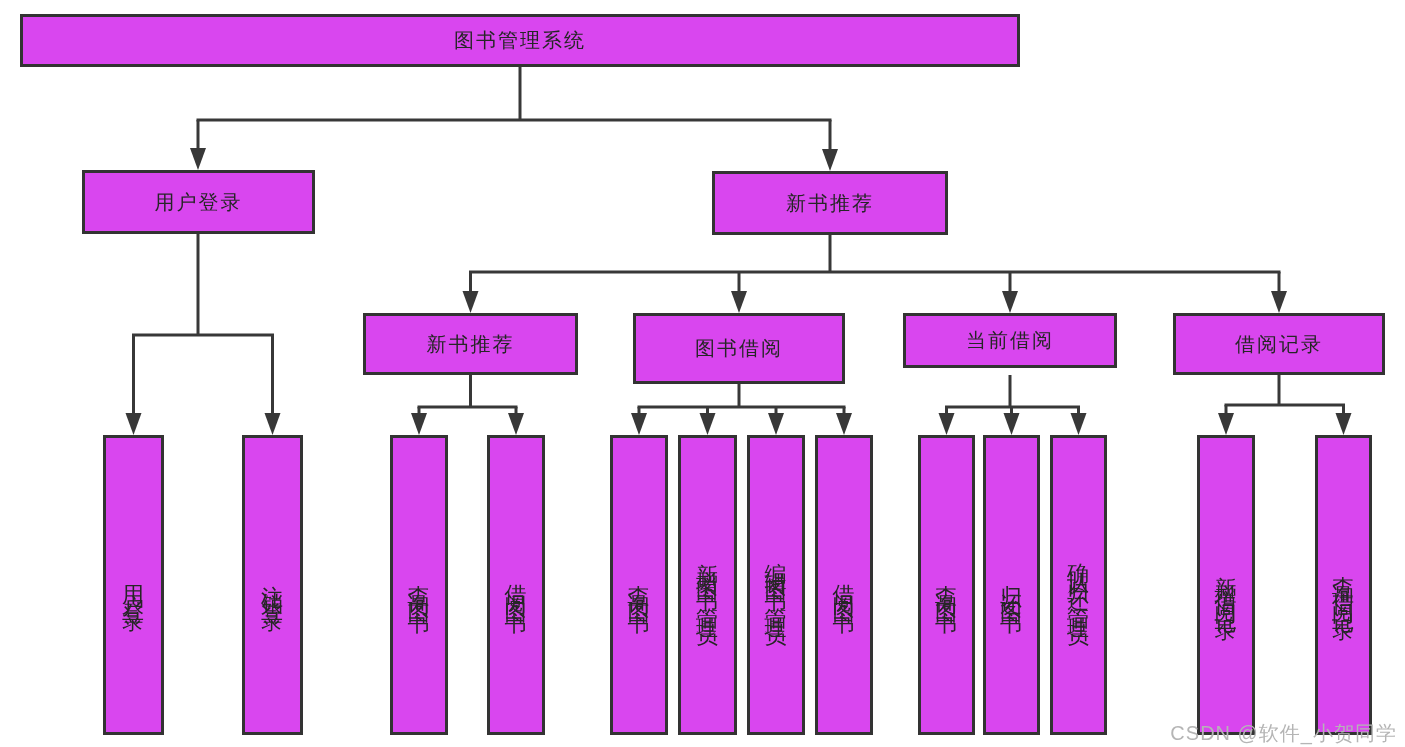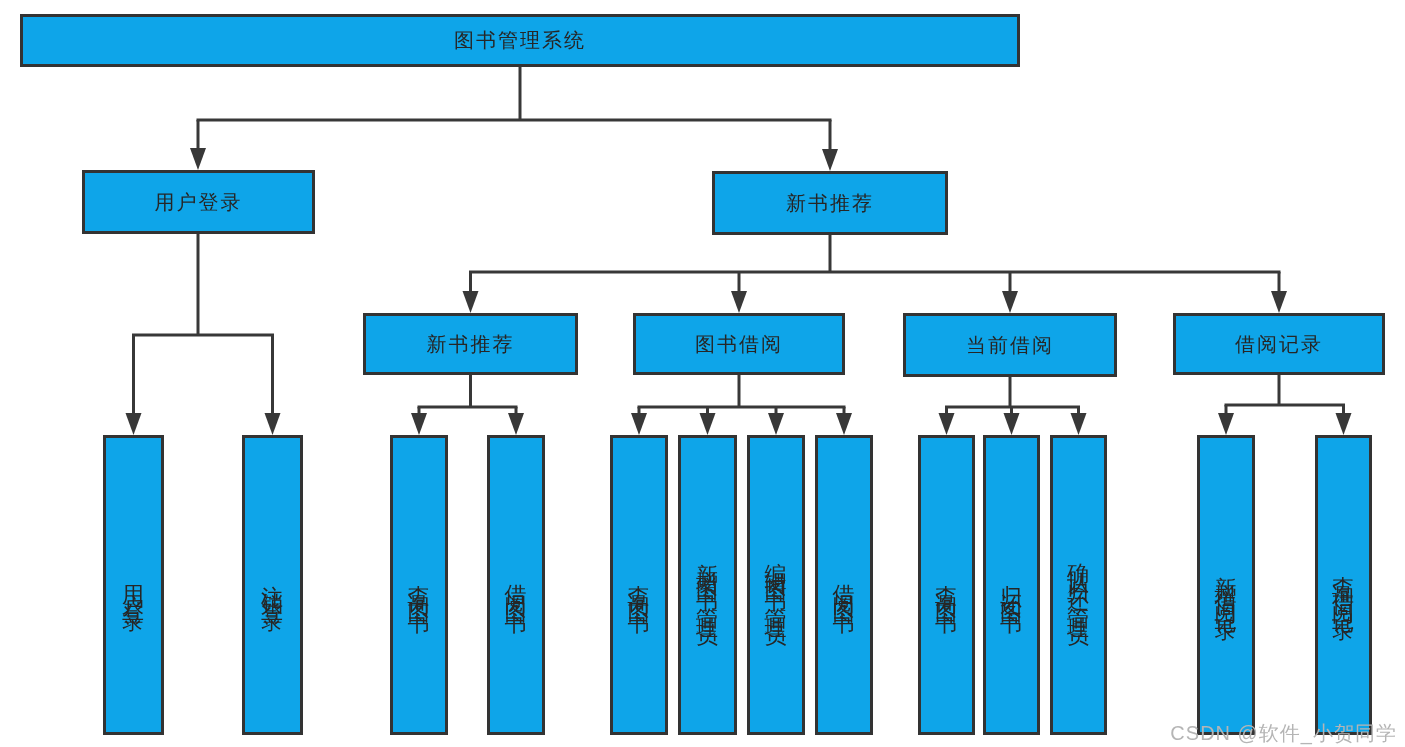--- a/index.html
+++ b/index.html
@@ -17,21 +17,21 @@
     font-family:"Liberation Sans","DejaVu Sans",sans-serif;
     overflow:hidden;
   }
   .wires{position:absolute;left:0;top:0;width:1405px;height:747px;}
   .wires line{stroke:var(--line);stroke-width:3;}
   .wires polygon{fill:var(--line);}
   .node{
     position:absolute;
     box-sizing:border-box;
     border:3px solid var(--border);
-    background:#0ea5e9;
+    background:#d946ef;
     display:flex;align-items:center;justify-content:center;
     color:var(--text);
   }
   .hnode{font-size:20px;letter-spacing:2px;}
   .vnode .vtext{
     writing-mode:vertical-rl;
     text-orientation:mixed;
     font-size:22px;
     letter-spacing:9px;
     line-height:1.05;
@@ -44,22 +44,22 @@
     font-size:20px;
     color:var(--wm);
     z-index:5;
     letter-spacing:1px;
   }
   
   #n-root{left:20px;top:14px;width:1000px;height:53px;}
   #n-user-login{left:82px;top:170px;width:233px;height:64px;}
   #n-book-mgmt{left:712px;top:171px;width:236px;height:64px;}
   #n-new-rec{left:363px;top:313px;width:215px;height:62px;}
-  #n-book-borrow{left:633px;top:313px;width:212px;height:62px;text-align:center;}
-  #n-current-borrow{left:903px;top:313px;width:214px;height:64px;}
+  #n-book-borrow{left:633px;top:313px;width:212px;height:71px;text-align:center;}
+  #n-current-borrow{left:903px;top:313px;width:214px;height:55px;}
   #n-borrow-records{left:1173px;top:313px;width:212px;height:62px;}
   .leaf{top:435px;height:300px;}
   #n-login{left:103px;width:61px;}
   #n-logout{left:242px;width:61px;}
   #n-query1{left:390px;width:58px;}
   #n-borrow1{left:487px;width:58px;}
   #n-query2{left:610px;width:58px;}
   #n-add-book{left:678px;width:59px;}
   #n-edit-book{left:747px;width:58px;}
   #n-borrow2{left:815px;width:58px;}

